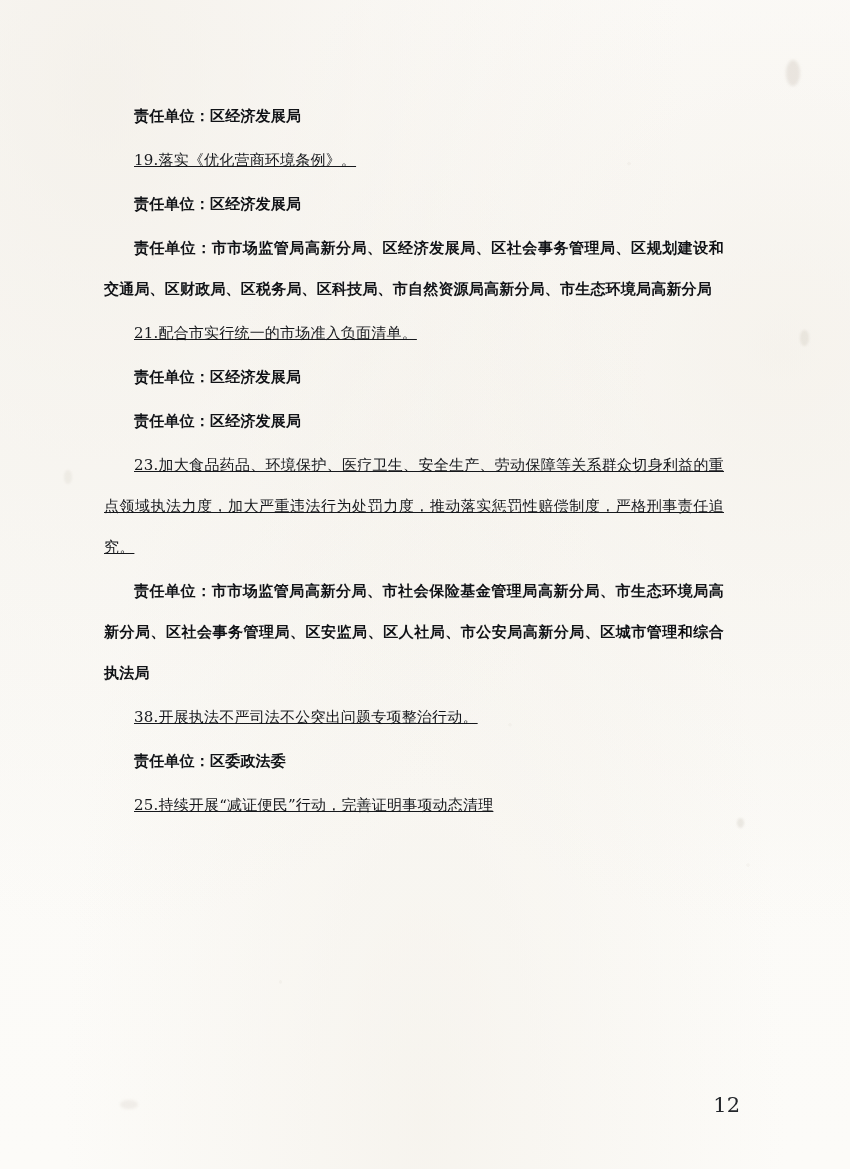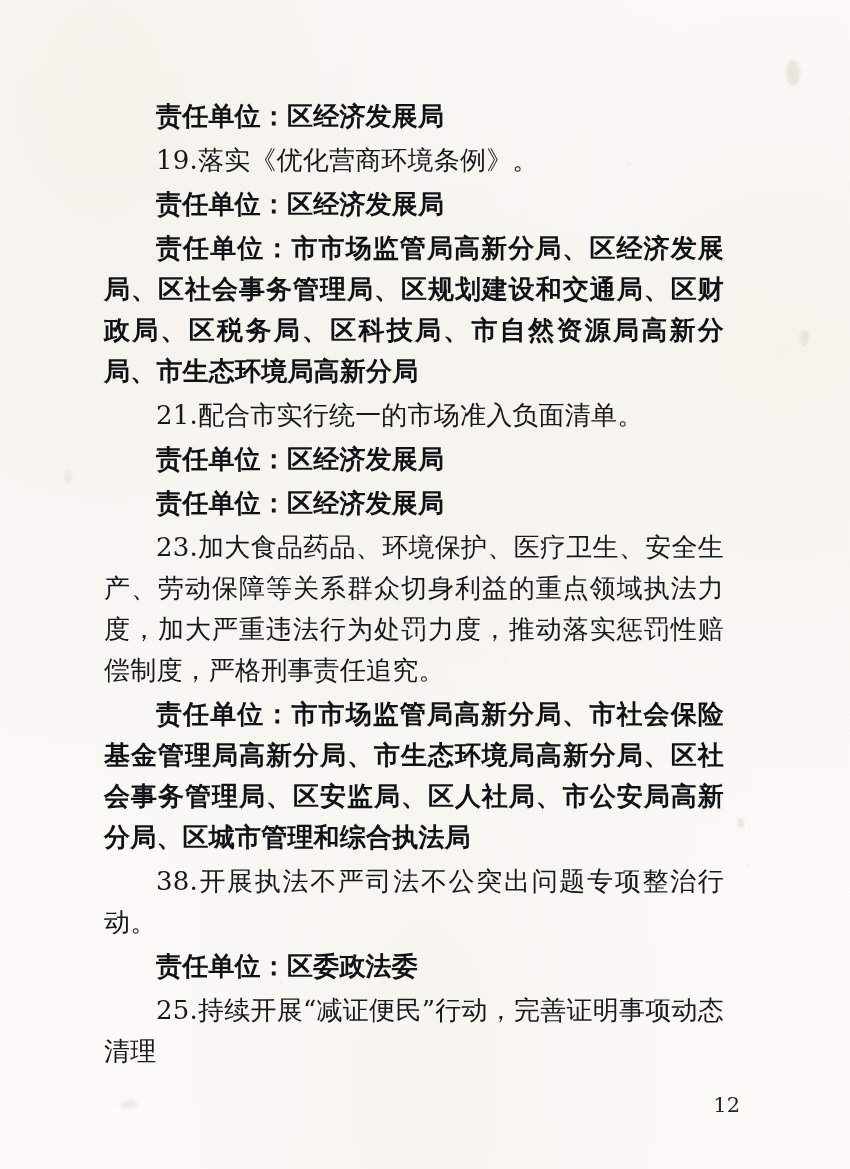--- a/index.html
+++ b/index.html
@@ -46,29 +46,30 @@
   .smudge.s5 { left: 64px; top: 470px; width: 8px; height: 14px; background: rgba(176,166,150,0.12); filter: blur(1.3px); }
 
   .content {
     position: absolute;
     left: 104px;
     top: 96px;
     width: 620px;
   }
   p.para {
     margin: 0 0 3px 0;
-    font-size: 26px;
+    font-size: 15px;
     line-height: 41px;
     color: #16181c;
     text-align: justify;
     text-justify: inter-ideograph;
     letter-spacing: 0.2px;
   }
   p.indent {
     text-indent: 2em;
+    text-decoration: underline;
   }
   p.bold-indent {
     text-indent: 2em;
     font-weight: bold;
     color: #101216;
   }
   .page-number {
     position: absolute;
     right: 110px;
     bottom: 52px;

